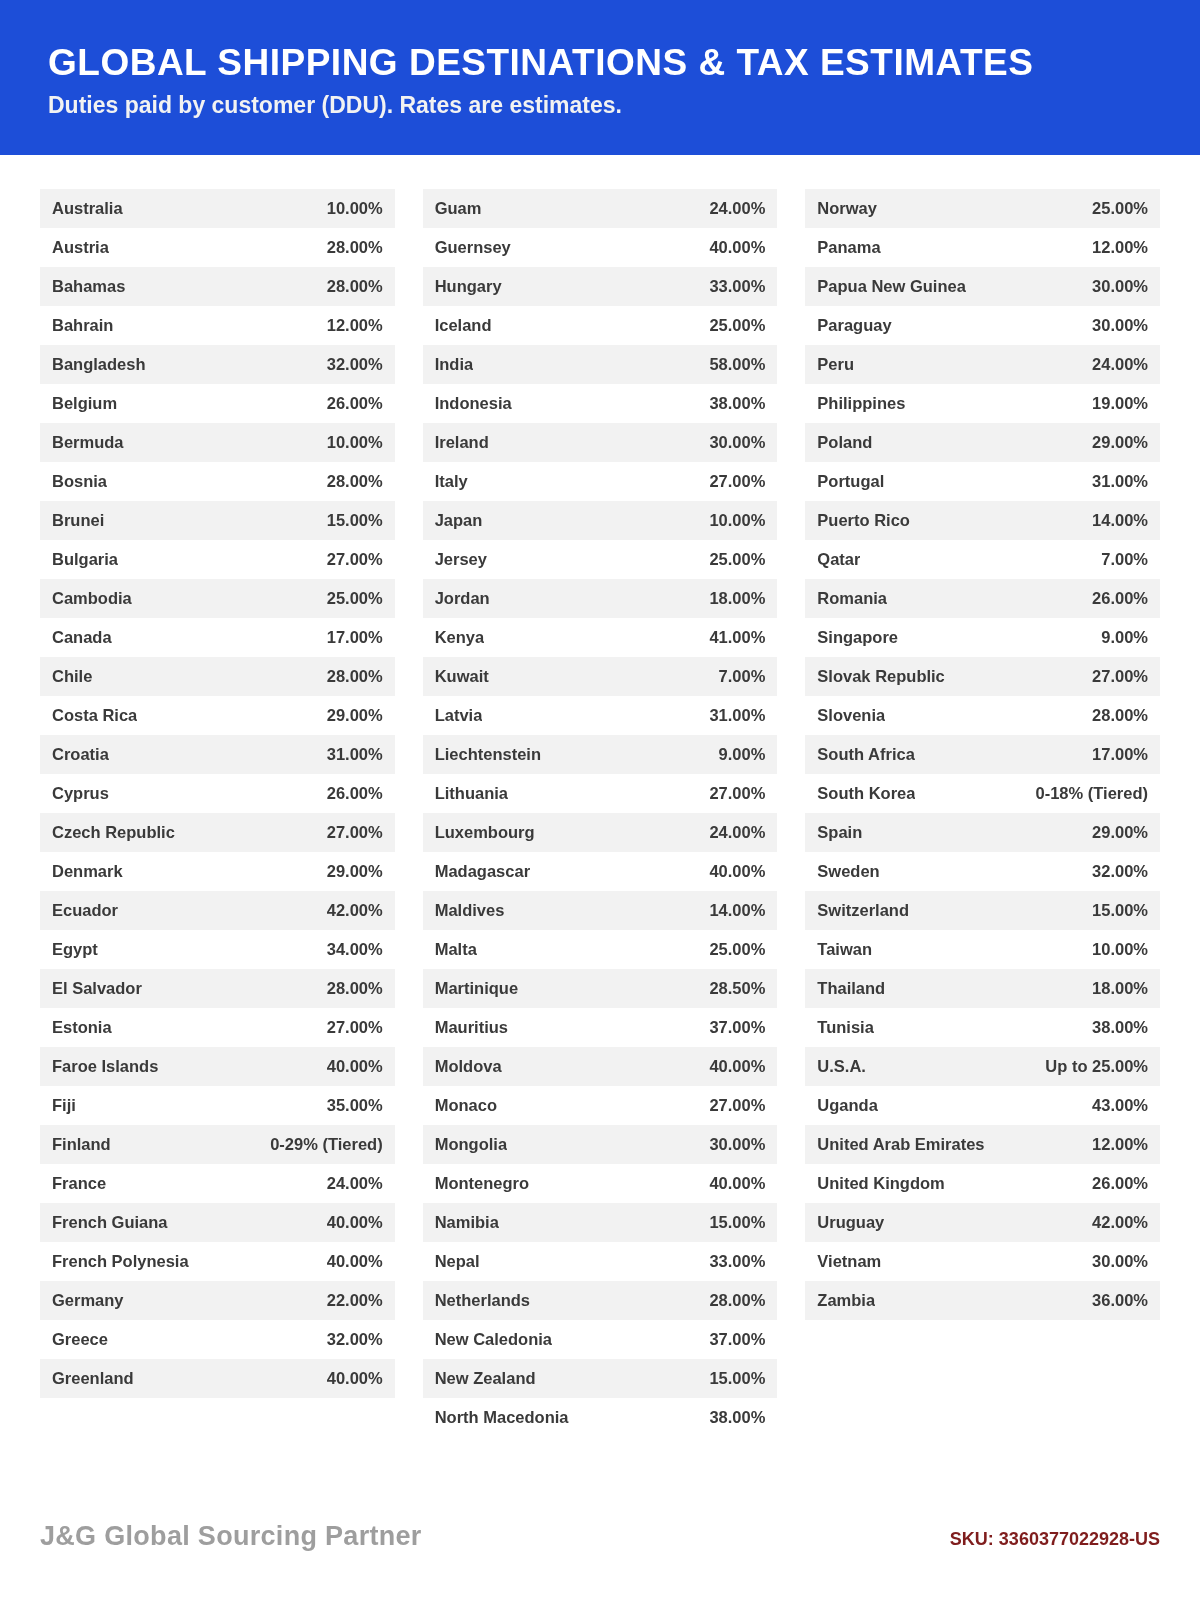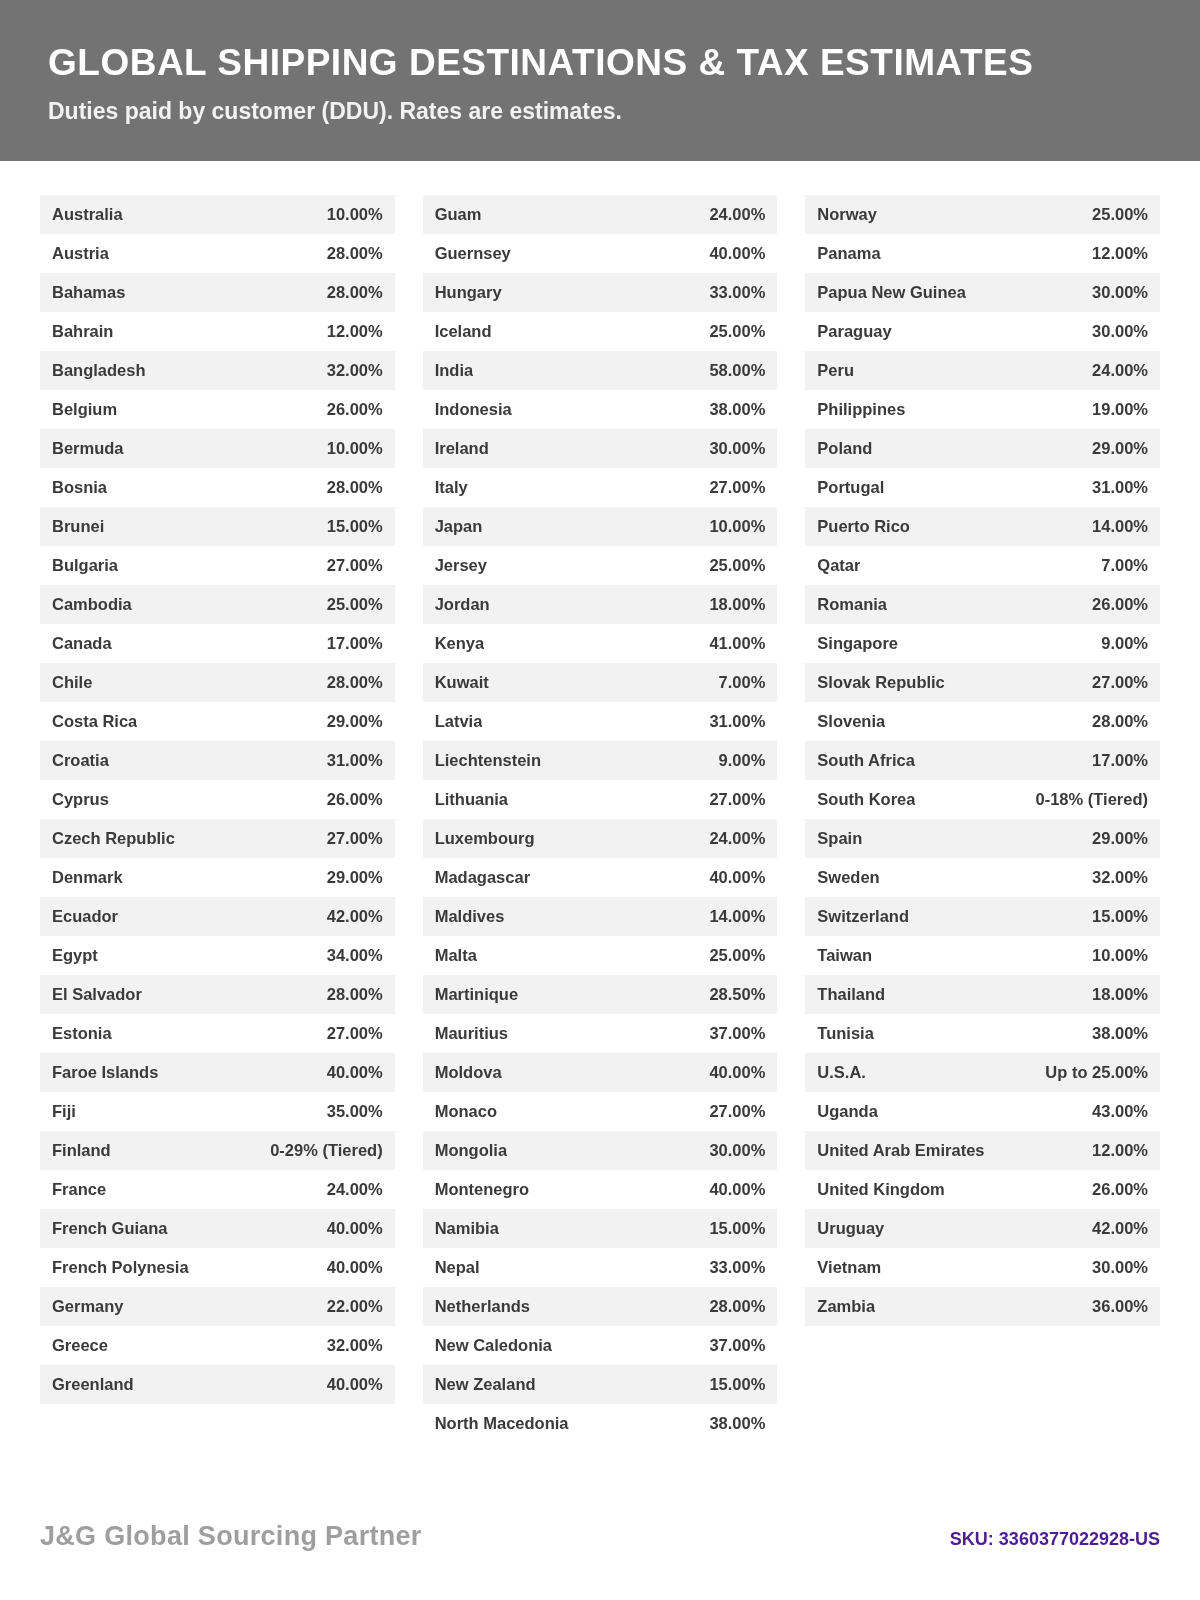--- a/index.html
+++ b/index.html
@@ -7,32 +7,32 @@
   body {
     font-family: "Liberation Sans", "DejaVu Sans", sans-serif;
     position: relative;
     height: 1600px;
     overflow: hidden;
   }
   .page { width: 1200px; height: 1600px; position: relative; }
 
   
   .header {
-    background: #737373;
+    background: #1d4ed8;
     color: #ffffff;
     padding: 42px 48px 36px 48px;
   }
   .header .title {
     font-size: 37px;
     font-weight: 800;
     letter-spacing: 0.5px;
     white-space: nowrap;
   }
   .header .subtitle {
-    margin-top: 14px;
+    margin-top: 8px;
     font-size: 23px;
     font-weight: 700;
     color: #f2f2f2;
   }
 
   
   .columns {
     display: flex;
     gap: 28px;
     padding: 34px 40px 0 40px;
@@ -73,21 +73,21 @@
   }
   .footer .brand {
     font-size: 27px;
     font-weight: 800;
     color: #9e9e9e;
     letter-spacing: 0.3px;
   }
   .footer .sku {
     font-size: 18px;
     font-weight: 700;
-    color: #4c1d95;
+    color: #7f1d1d;
     text-align: center;
   }
 </style>
 </head>
 <body>
 
 <div class="page">
 
   <div class="header">
     <div class="title">GLOBAL SHIPPING DESTINATIONS &amp; TAX ESTIMATES</div>

